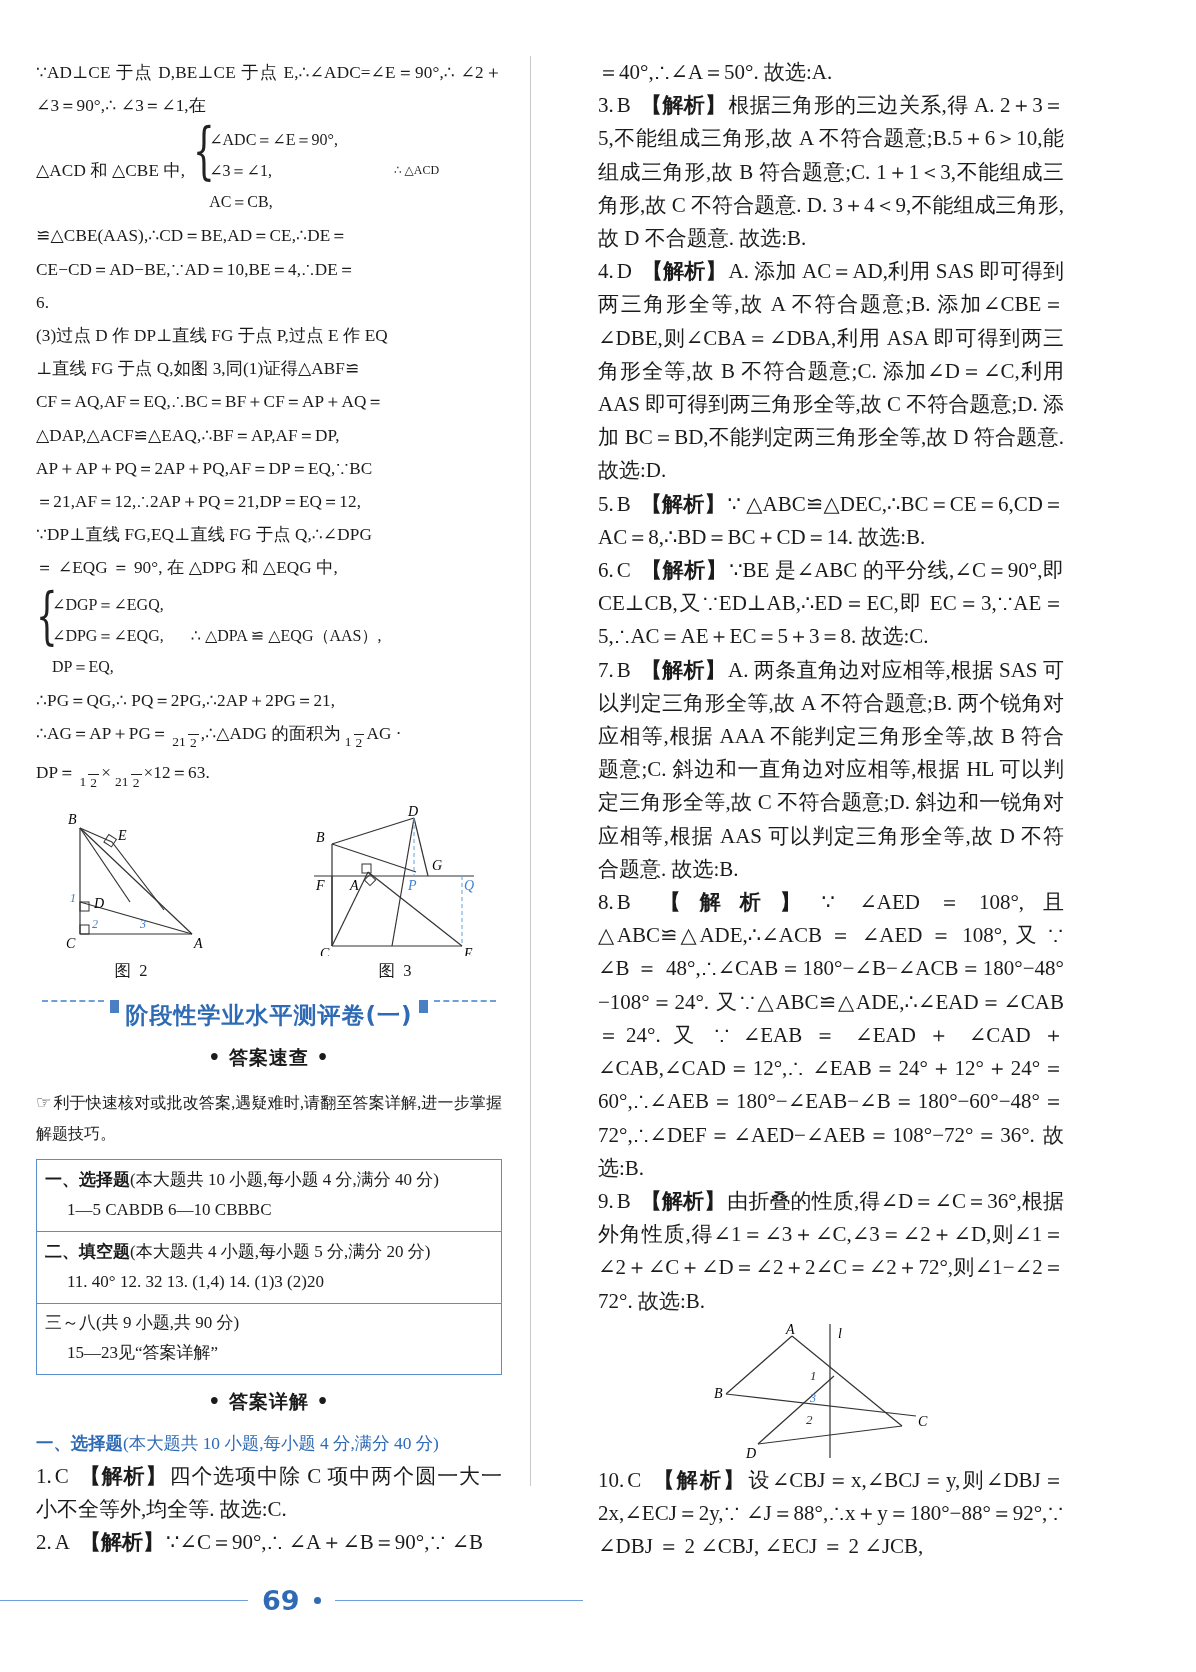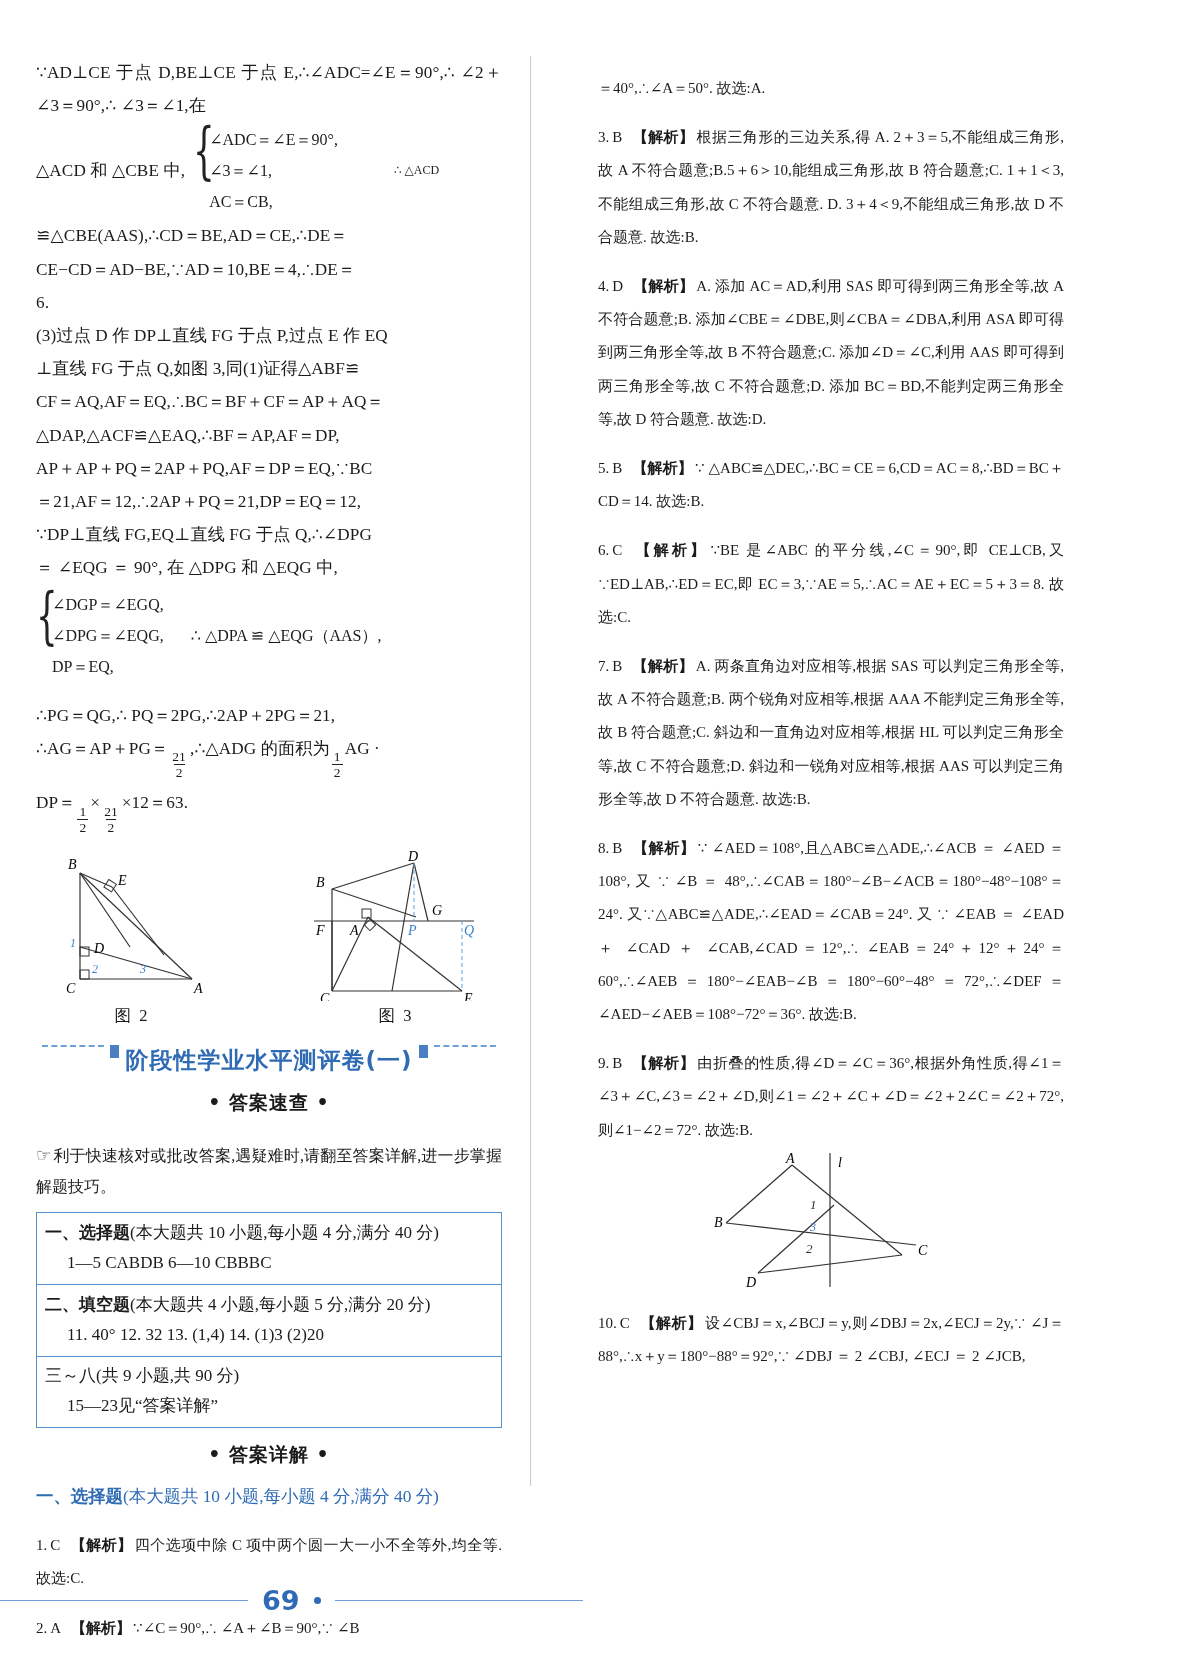--- a/index.html
+++ b/index.html
@@ -47,23 +47,23 @@
     font-family:"DejaVu Serif", serif;
     transform:scaleX(0.55);
     transform-origin:left center;
     width:16px; color:#222;
   }
   .sys .rows { font-size:16px; line-height:31px; }
   .sys-wrap { display:flex; align-items:center; gap:8px; }
   .sys-tail { font-size:12px; line-height:31px; }
 
   .frac {
-    display:inline-flex; flex-direction:column;
+    display:inline-flex; flex-direction:row;
     vertical-align:-0.55em; text-align:center;
-    font-size:13.5px; line-height:1.12; margin:0 2px;align-items:center;
+    font-size:13.5px; line-height:1.12; margin:0 2px;
   }
   .frac .num { padding:0 2px; }
   .frac .den { padding:0 2px; border-top:1px solid #222; }
 
   
   .figrow {
     display:flex; justify-content:space-between;
     margin-top:16px; padding:0 6px;
   }
   .figbox { text-align:center; }
@@ -86,21 +86,21 @@
     letter-spacing:1px; white-space:nowrap;
   }
 
   .sub-head {
     text-align:center; font-weight:bold; font-size:19px;
     margin-top:14px; letter-spacing:1px;
     font-family:"DejaVu Sans","Liberation Sans",sans-serif;
   }
 
   .tip {
-    font-size:16px; line-height:31px; margin-top:24px;
+    font-size:16px; line-height:31px; margin-top:16px;
     text-align:justify;
     font-family:Liberation Serif, serif;
   }
   .tip .hand { color:#3e3e3e; font-size:17px; margin-right:2px; }
 
   
   .qbox {
     border:1.6px solid #5a8fce;
     margin-top:10px;
   }
@@ -113,21 +113,21 @@
   .sec-head {
     font-size:17.4px; line-height:33px; margin-top:12px;
   }
   .sec-head .blue {
     color:#2f6bb5; font-weight:bold;
     font-family:"DejaVu Sans","Liberation Sans",sans-serif;
   }
   .sec-head .blue-thin { color:#2f6bb5; }
 
   
-  .item { font-size:15px; line-height:33.2px; text-align:justify;margin-top:16px; }
+  .item { font-size:21px; line-height:33.2px; text-align:justify; }
   .item .num { font-weight:normal; }
   .item .opt { margin-left:3px; }
   .tag {
     font-weight:bold;
     font-family:"DejaVu Sans","Liberation Sans",sans-serif;
     margin:0 2px 0 10px;
   }
 
   
   .footer {
@@ -185,21 +185,21 @@
       <span class="rows" style="flex:1">
         <div>∠DGP＝∠EGQ,</div>
         <div style="display:flex; gap:27px">
           <span>∠DPG＝∠EQG,</span>
           <span>∴ △DPA ≌ △EQG（AAS）,</span>
         </div>
         <div>DP＝EQ,</div>
       </span>
     </div>
 
-    <div class="p" style="margin-top:17px">∴PG＝QG,∴ PQ＝2PG,∴2AP＋2PG＝21,</div>
+    <div class="p" style="margin-top:2px">∴PG＝QG,∴ PQ＝2PG,∴2AP＋2PG＝21,</div>
 
     <div class="p">
       <span>∴AG＝AP＋PG＝</span><span class="frac">
           <span class="num">21</span>
           <span class="den">2</span>
         </span>,<span>∴△ADG 的面积为</span><span class="frac">
           <span class="num">1</span>
           <span class="den">2</span>
         </span><span>AG ·</span>
     </div>

